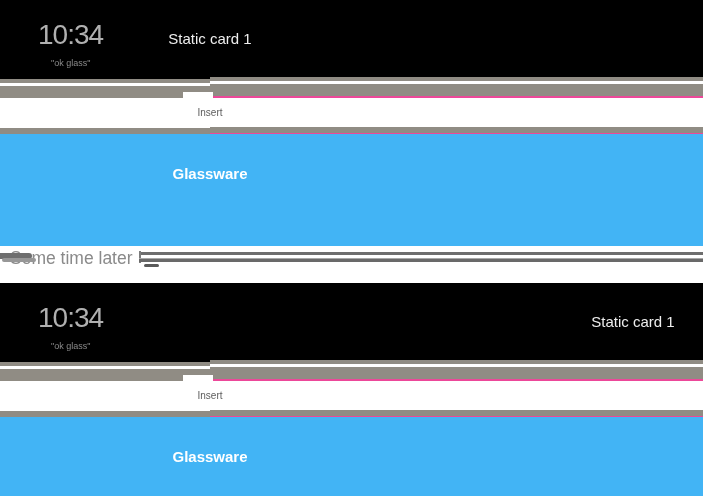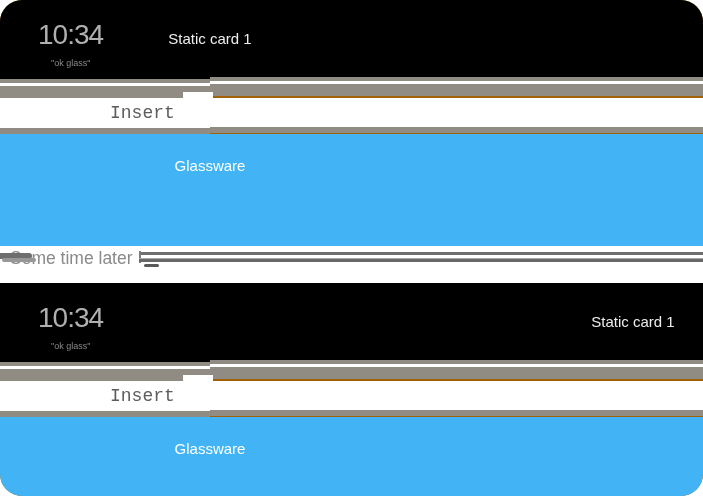--- a/index.html
+++ b/index.html
@@ -1,46 +1,45 @@
 <!DOCTYPE html>
 <html style="--color-card_black: #000000; --color-glassware_blue: #42b4f5; --color-timeline_gray: #908c84; --color-clock_gray: #b0b0b0; --color-hotword_gray: #8a8a8a; --color-label_white: #ededed; --color-insert_gray: #5d5d5d; --color-separator_gray: #8a8a8a; --color-separator_line_gray: #6e6e6e;"><head>
 <meta charset="utf-8">
 <style>
   html,body{margin:0;padding:0;background:#fff;}
   .stage{
-    position:relative;width:703px;height:496px;overflow:hidden;background:#a16207;
+    position:relative;width:703px;height:496px;overflow:hidden;background:#ec4899;
     font-family:"Liberation Sans",sans-serif;
-    border-radius:22px;
   }
   
   .state{position:absolute;left:0;width:703px;}
   .state--before{top:0;height:247px;}
   .state--after{top:283px;height:213px;}
   .black-card{position:absolute;left:0;top:0;width:703px;height:79px;background:var(--color-card_black,#000);}
   .clock{position:absolute;left:38px;top:20px;font-size:28px;font-weight:300;letter-spacing:-1px;color:var(--color-clock_gray,#aaa);line-height:30px;}
   .hotword{position:absolute;left:51px;top:58px;font-size:9px;color:var(--color-hotword_gray,#8a8a8a);line-height:10px;}
   .card-label{position:absolute;left:110px;top:31px;width:200px;text-align:center;font-size:15px;line-height:16px;color:var(--color-label_white,#ededed);}
   .pushed-label{position:absolute;left:533px;top:31px;width:200px;text-align:center;font-size:15px;line-height:16px;color:var(--color-label_white,#ededed);}
   
   .strip{position:absolute;}
   .strip .b1{height:4px;background:var(--color-timeline_gray,#908c84);}
   .strip .b2{height:3px;background:#fff;}
   .strip .b3{height:12px;background:var(--color-timeline_gray,#908c84);}
   .strip--top-left{left:0;top:79px;width:210px;}
   .strip--top-right{left:210px;top:77px;width:493px;}
   .notch{position:absolute;left:183px;top:92px;width:30px;height:7px;background:#fff;}
   .insert-row{position:absolute;left:0;top:98px;width:703px;height:30px;background:#fff;}
-  .insert-label{position:absolute;left:110px;top:0;width:200px;height:30px;line-height:30px;text-align:left;font-size:18px;color:var(--color-insert_gray,#5d5d5d);font-family:Liberation Mono, monospace;}
+  .insert-label{position:absolute;left:110px;top:0;width:200px;height:30px;line-height:30px;text-align:center;font-size:10px;color:var(--color-insert_gray,#5d5d5d);}
   .strip2{position:absolute;height:6px;background:var(--color-timeline_gray,#908c84);}
   .strip2--left{left:0;top:128px;width:210px;}
   .strip2--right{left:210px;top:127px;width:493px;}
   .blue-card{position:absolute;left:0;top:134px;width:703px;background:var(--color-glassware_blue,#42b4f5);}
   .state--before .blue-card{height:113px;}
   .state--after .blue-card{height:79px;}
-  .glassware-label{position:absolute;left:110px;top:23px;width:200px;text-align:center;font-size:15px;line-height:18px;color:#fff;}
+  .glassware-label{position:absolute;left:110px;top:31px;width:200px;text-align:center;font-size:15px;line-height:18px;color:#fff;font-weight:bold;}
   
   .separator{position:absolute;left:0;top:246px;width:703px;height:37px;background:#fff;}
   .sep-label{position:absolute;left:10px;top:3px;font-size:17.5px;line-height:18px;color:var(--color-separator_gray,#8a8a8a);}
   .sep-squiggle-a{position:absolute;left:-8px;top:7px;width:40px;height:6px;border-radius:3px;background:var(--color-separator_line_gray,#6e6e6e);}
   .sep-squiggle-b{position:absolute;left:2px;top:12px;width:34px;height:4px;border-radius:2px;background:#979797;}
   .sep-tick{position:absolute;left:139px;top:5px;width:2px;height:12px;background:#7c7c7c;}
   .sep-line-a{position:absolute;left:141px;top:6px;width:562px;height:3px;background:var(--color-separator_line_gray,#6e6e6e);}
   .sep-line-b{position:absolute;left:139px;top:12px;width:564px;height:3px;background:#696969;border-top:1px solid #a8a8a8;}
   .sep-dash{position:absolute;left:144px;top:18px;width:15px;height:3px;border-radius:2px;background:#5a5a5a;}
 </style>

